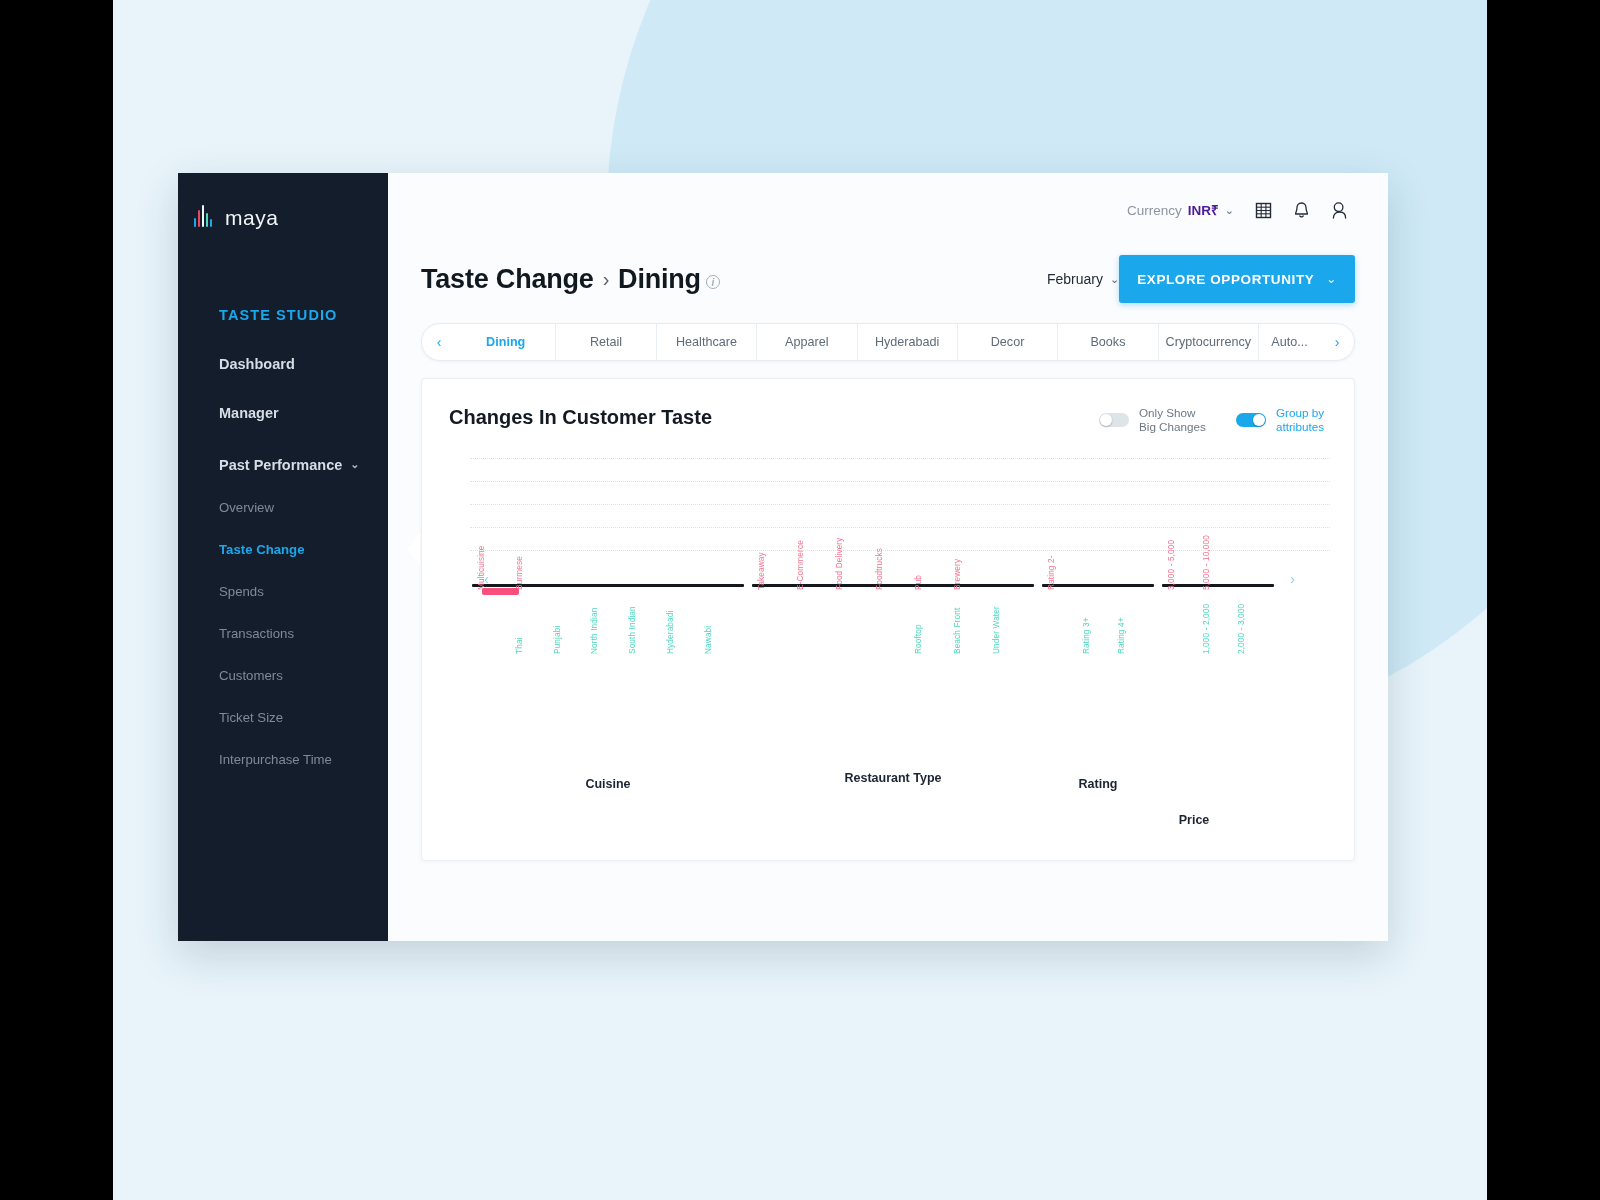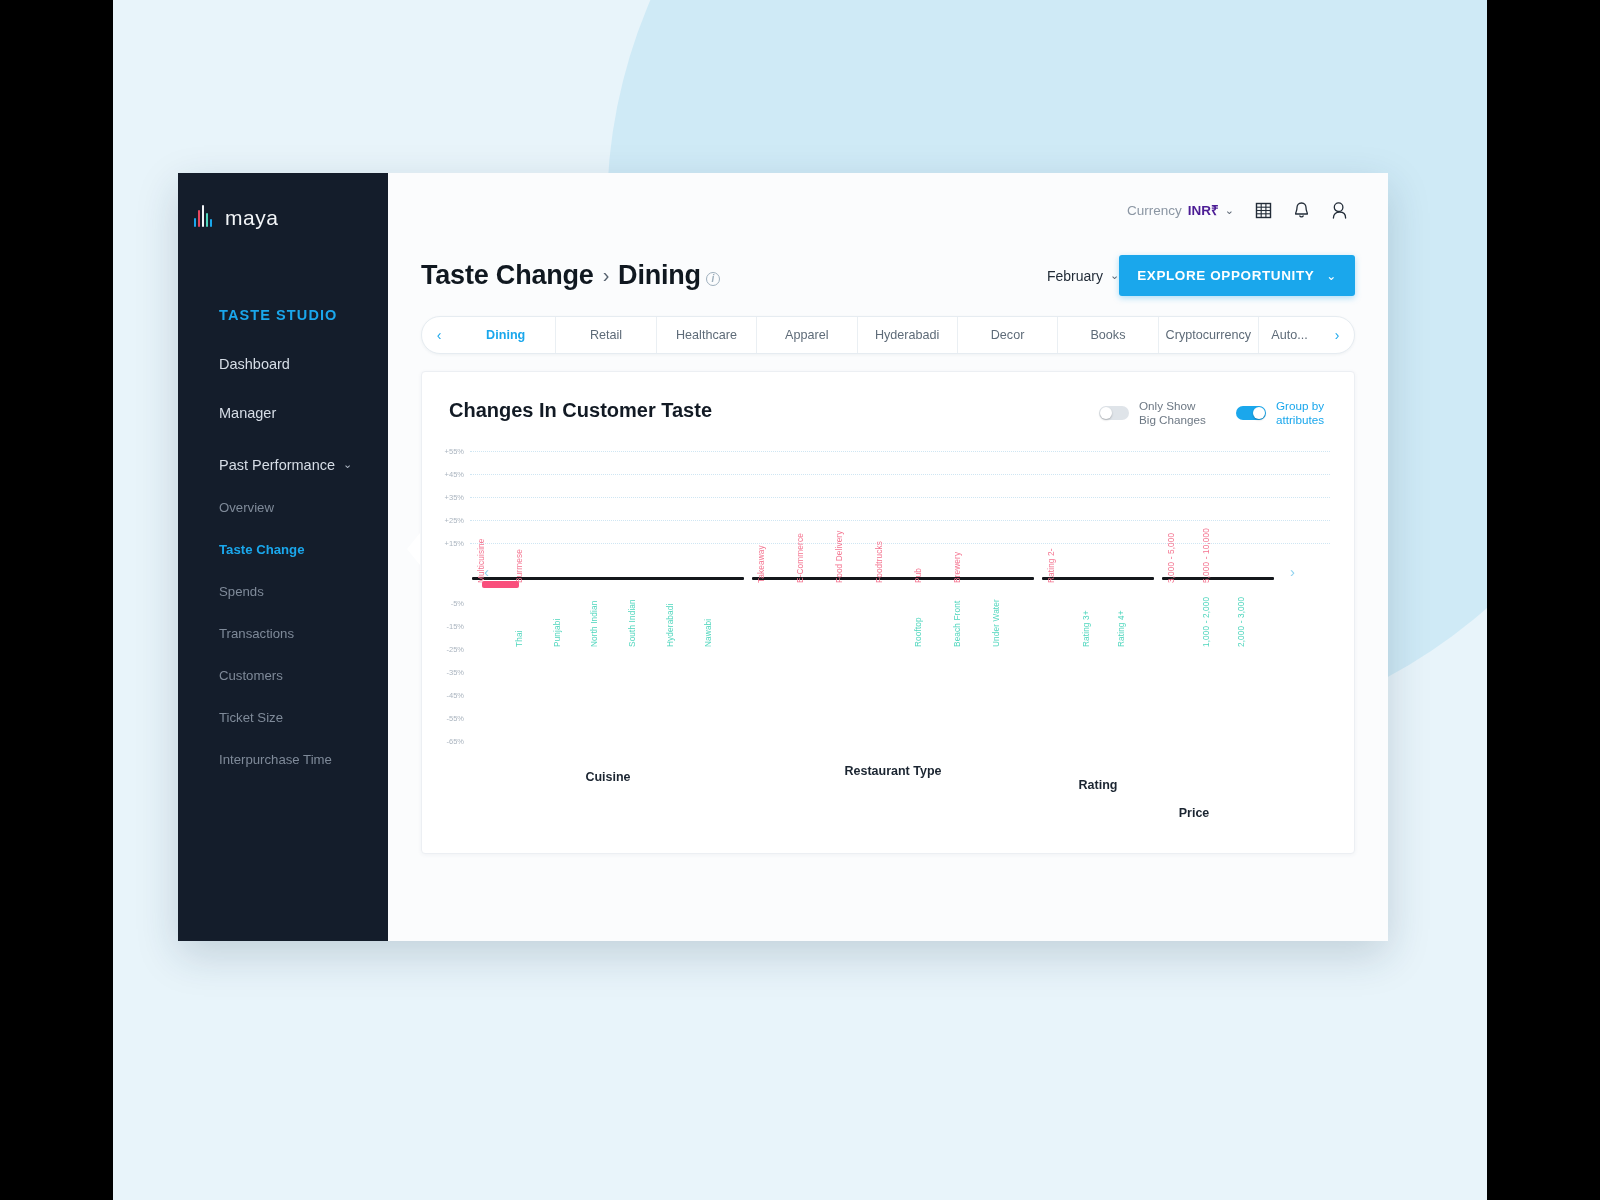--- a/index.html
+++ b/index.html
@@ -69,20 +69,21 @@
   }
   .nav-section-title {
     color: #1aa7ec; font-size: 14.5px; font-weight: 700; letter-spacing: 1.1px;
     padding: 0 0 0 41px; margin-top: 76px;
   }
   .nav-item {
     color: #d6dde6; font-size: 14.5px;
     padding: 0 0 0 41px; margin-top: 33px;
     display: flex; align-items: flex-start; gap: 8px;
     cursor: pointer;
+    font-weight: bold;
   }
   .nav-item.group { margin-top: 36px; }
   .nav-item .caret {
     font-size: 11px; color: #aeb8c4; transform: translateY(1px);
   }
   .sub-item {
     color: #7f8a99; font-size: 13.2px;
     padding: 0 0 0 41px; margin-top: 27px;
     position: relative; cursor: pointer;
   }
@@ -132,21 +133,21 @@
   }
   .titlerow .spacer { flex: 1; }
   .month-sel {
     display: flex; align-items: center; gap: 7px;
     font-size: 14px; color: #222c38; cursor: pointer; margin-right: 0;
   }
   .month-sel .cv { font-size: 11px; color: #5b6673; }
   .explore-btn {
     background: #1aa7ec; color: #fff; border: none;
     font-family: inherit; font-size: 13.5px; font-weight: 700; letter-spacing: .6px;
-    padding: 0 18px; height: 41px; border-radius: 3px;
+    padding: 0 18px; height: 48px; border-radius: 3px;
     display: flex; align-items: center; gap: 12px; cursor: pointer;
     box-shadow: 0 2px 6px rgba(26,167,236,.35);
   }
   .explore-btn .cv { font-size: 12px; font-weight: 400; }
 
   
   .tabbar {
     margin-top: 20px; height: 38px;
     background: #fff; border-radius: 19px;
     border: 1px solid #e6ecf1;
@@ -398,34 +399,20 @@
               <span class="knob"></span>
             </span>
           <span class="toggle-label on">
             <span>Group by</span><br>
             <span>attributes</span>
           </span>
         </div>
       </div>
 
       <div class="plot" id="plot">
-        <div class="ylabels" id="ylabels">
-            <div class="ytick" style="top: 1.5px;">+55%</div>
-            <div class="ytick" style="top: 24.5px;">+45%</div>
-            <div class="ytick" style="top: 47.5px;">+35%</div>
-            <div class="ytick" style="top: 70.5px;">+25%</div>
-            <div class="ytick" style="top: 93.5px;">+15%</div>
-            <div class="ytick" style="top: 153.5px;">-5%</div>
-            <div class="ytick" style="top: 176.5px;">-15%</div>
-            <div class="ytick" style="top: 199.5px;">-25%</div>
-            <div class="ytick" style="top: 222.5px;">-35%</div>
-            <div class="ytick" style="top: 245.5px;">-45%</div>
-            <div class="ytick" style="top: 268.5px;">-55%</div>
-            <div class="ytick" style="top: 291.5px;">-65%</div>
-          </div>
         <div id="gridlines">
             <div class="gridline" style="top: 5.5px;"></div>
             <div class="gridline" style="top: 28.5px;"></div>
             <div class="gridline" style="top: 51.5px;"></div>
             <div class="gridline" style="top: 74.5px;"></div>
             <div class="gridline" style="top: 97.5px;"></div>
           </div>
         <div id="series">
             <div class="axisline" style="left: 50px; width: 272px; top: 132px;"></div>
             <div class="vlabel up" style="left: 64px; top: 128px;">Multicuisine</div>
@@ -453,21 +440,21 @@
             <div class="vlabel down" style="left: 704px; top: 192px;">Rating 4+</div>
             <div class="axisline" style="left: 740px; width: 112px; top: 132px;"></div>
             <div class="vlabel up" style="left: 754px; top: 128px;">3,000 - 5,000</div>
             <div class="vlabel up" style="left: 789px; top: 128px;">5,000 - 10,000</div>
             <div class="vlabel down" style="left: 789px; top: 192px;">1,000 - 2,000</div>
             <div class="vlabel down" style="left: 824px; top: 192px;">2,000 - 3,000</div>
           </div>
         <div id="groupnames">
             <div class="grp-name" style="left: 50px; width: 272px; top: 325px;">Cuisine</div>
             <div class="grp-name" style="left: 330px; width: 282px; top: 319px;">Restaurant Type</div>
-            <div class="grp-name" style="left: 620px; width: 112px; top: 325px; margin-top: 8px;">Rating</div>
+            <div class="grp-name" style="left: 620px; width: 112px; top: 325px;">Rating</div>
             <div class="grp-name" style="left: 716px; width: 112px; top: 325px; margin-top: 36px;">Price</div>
           </div>
         <span class="grp-arrow" id="chartPrev" style="left:62px;top:118px;">‹</span>
         <span class="grp-arrow" id="chartNext" style="left: 868px; top: 118px;">›</span>
       </div>
     </div>
 
   </div>
 </div>
 

